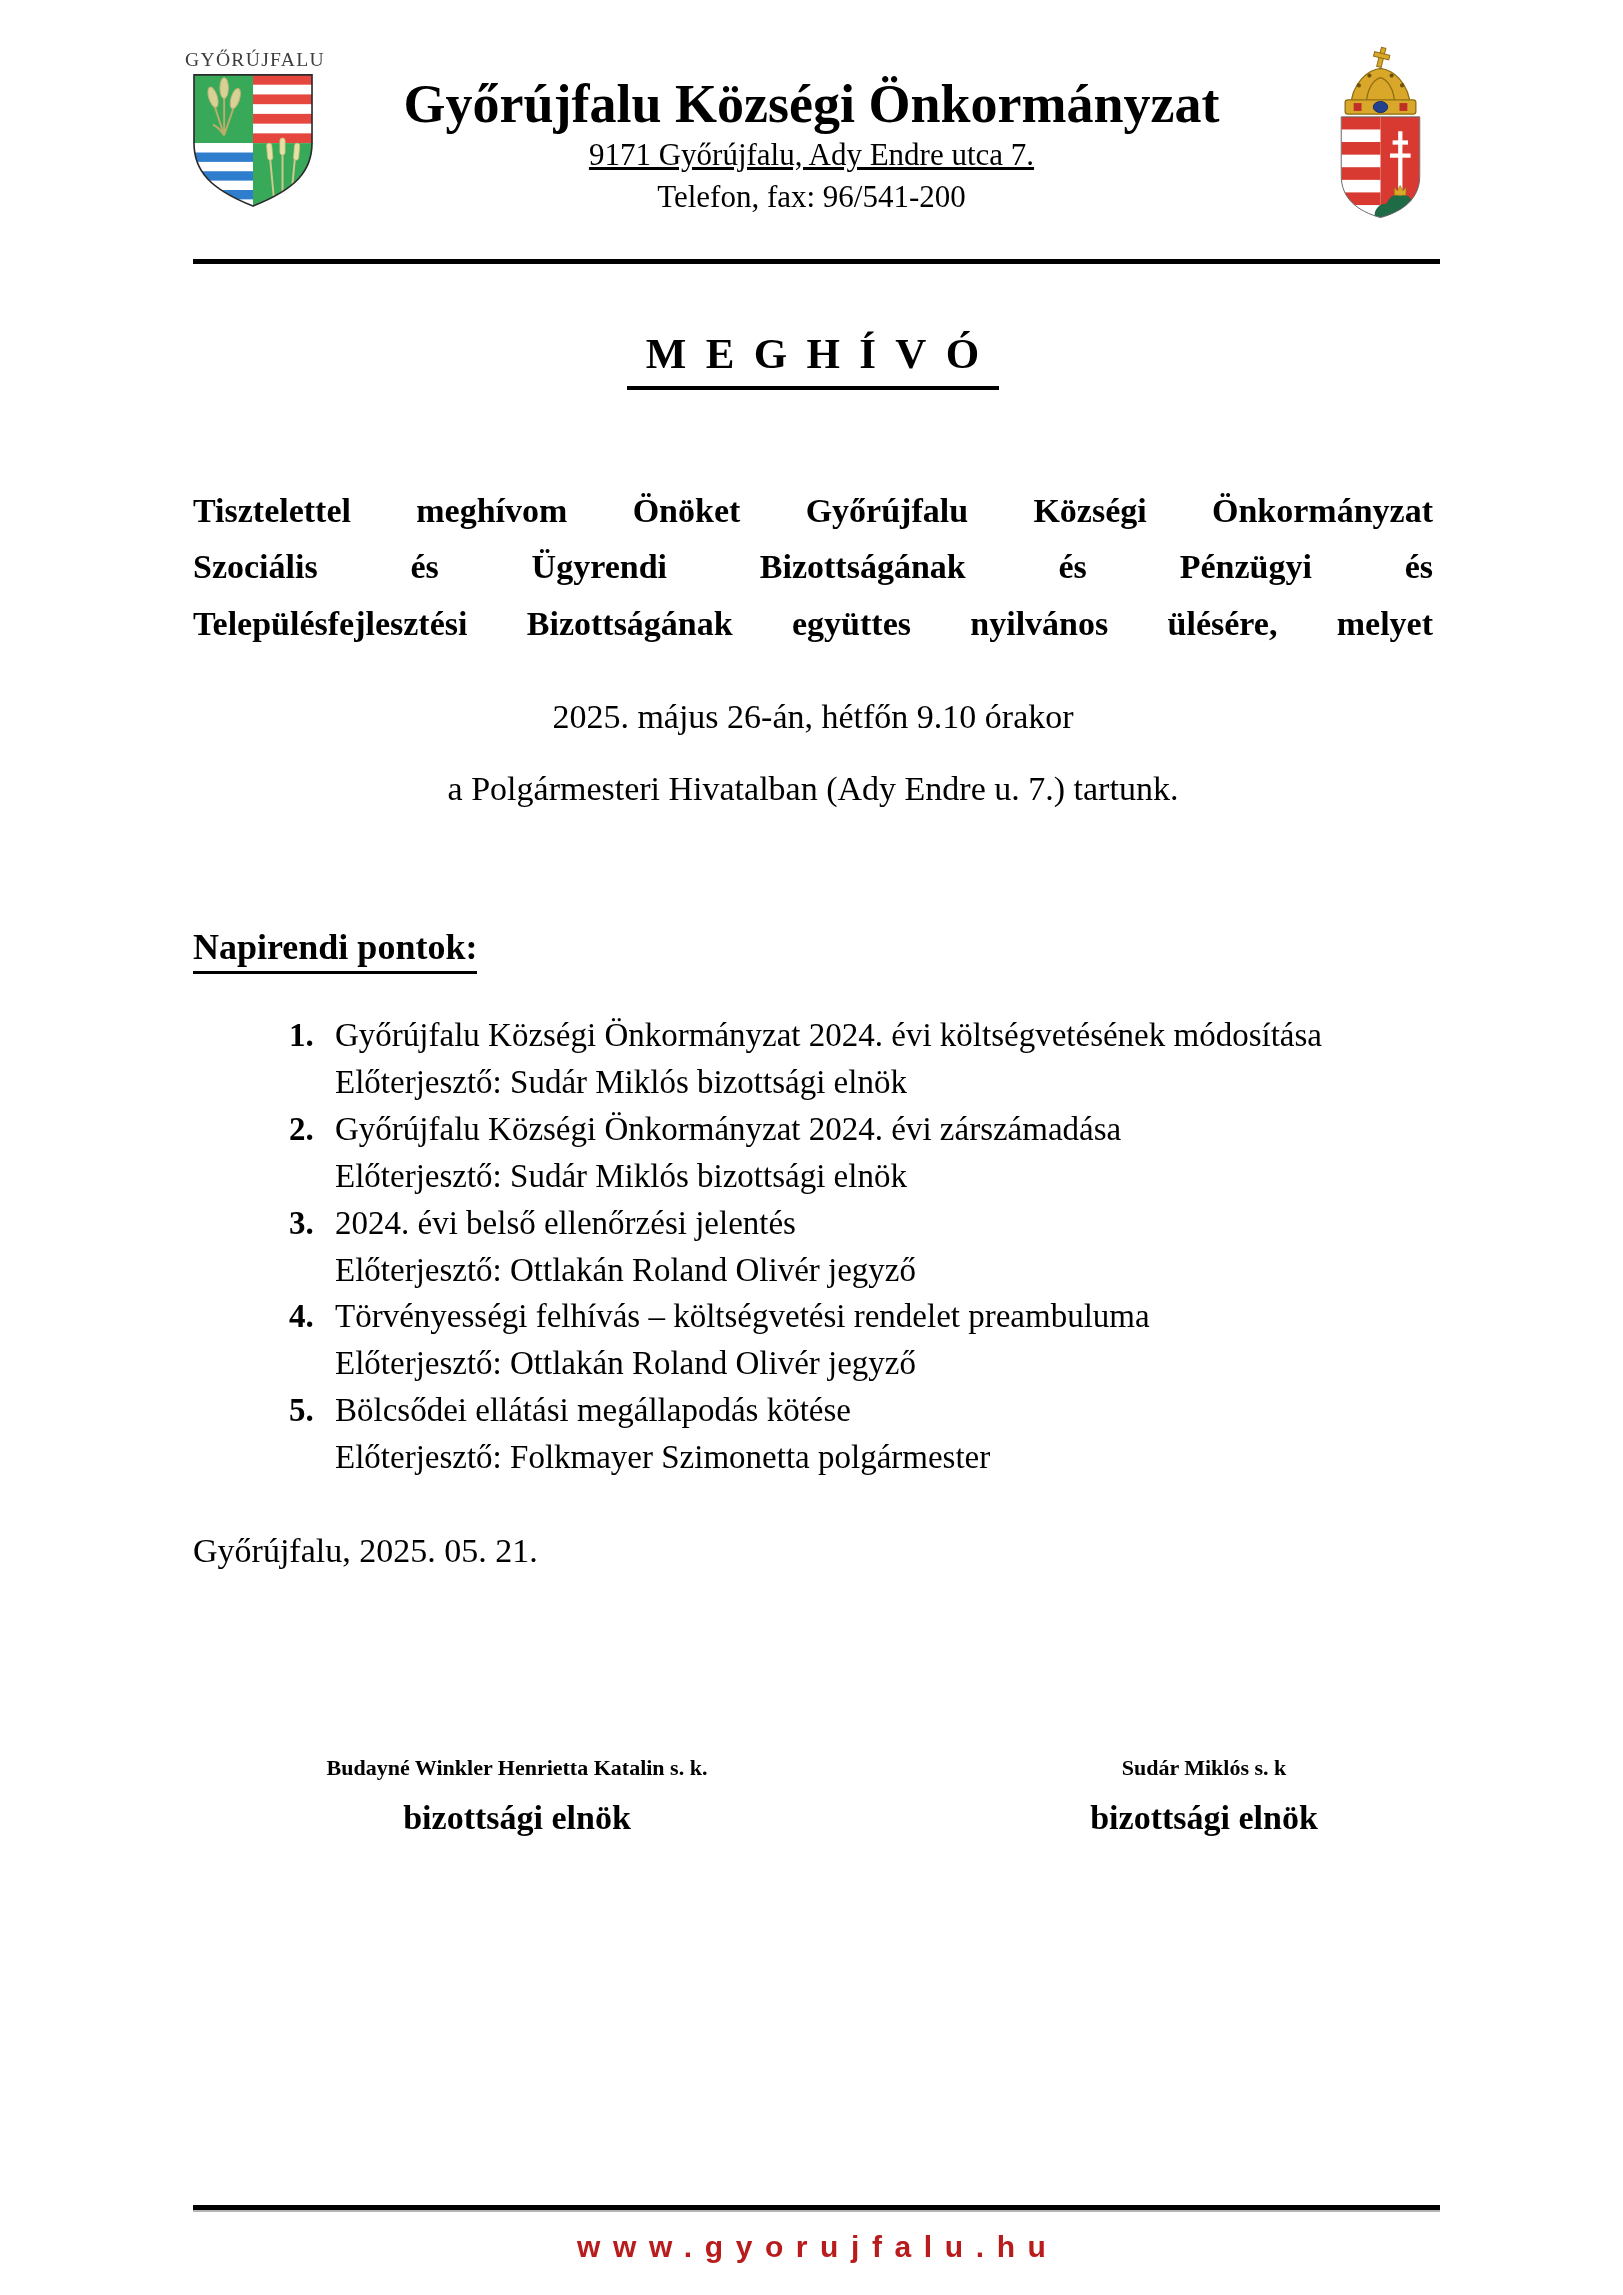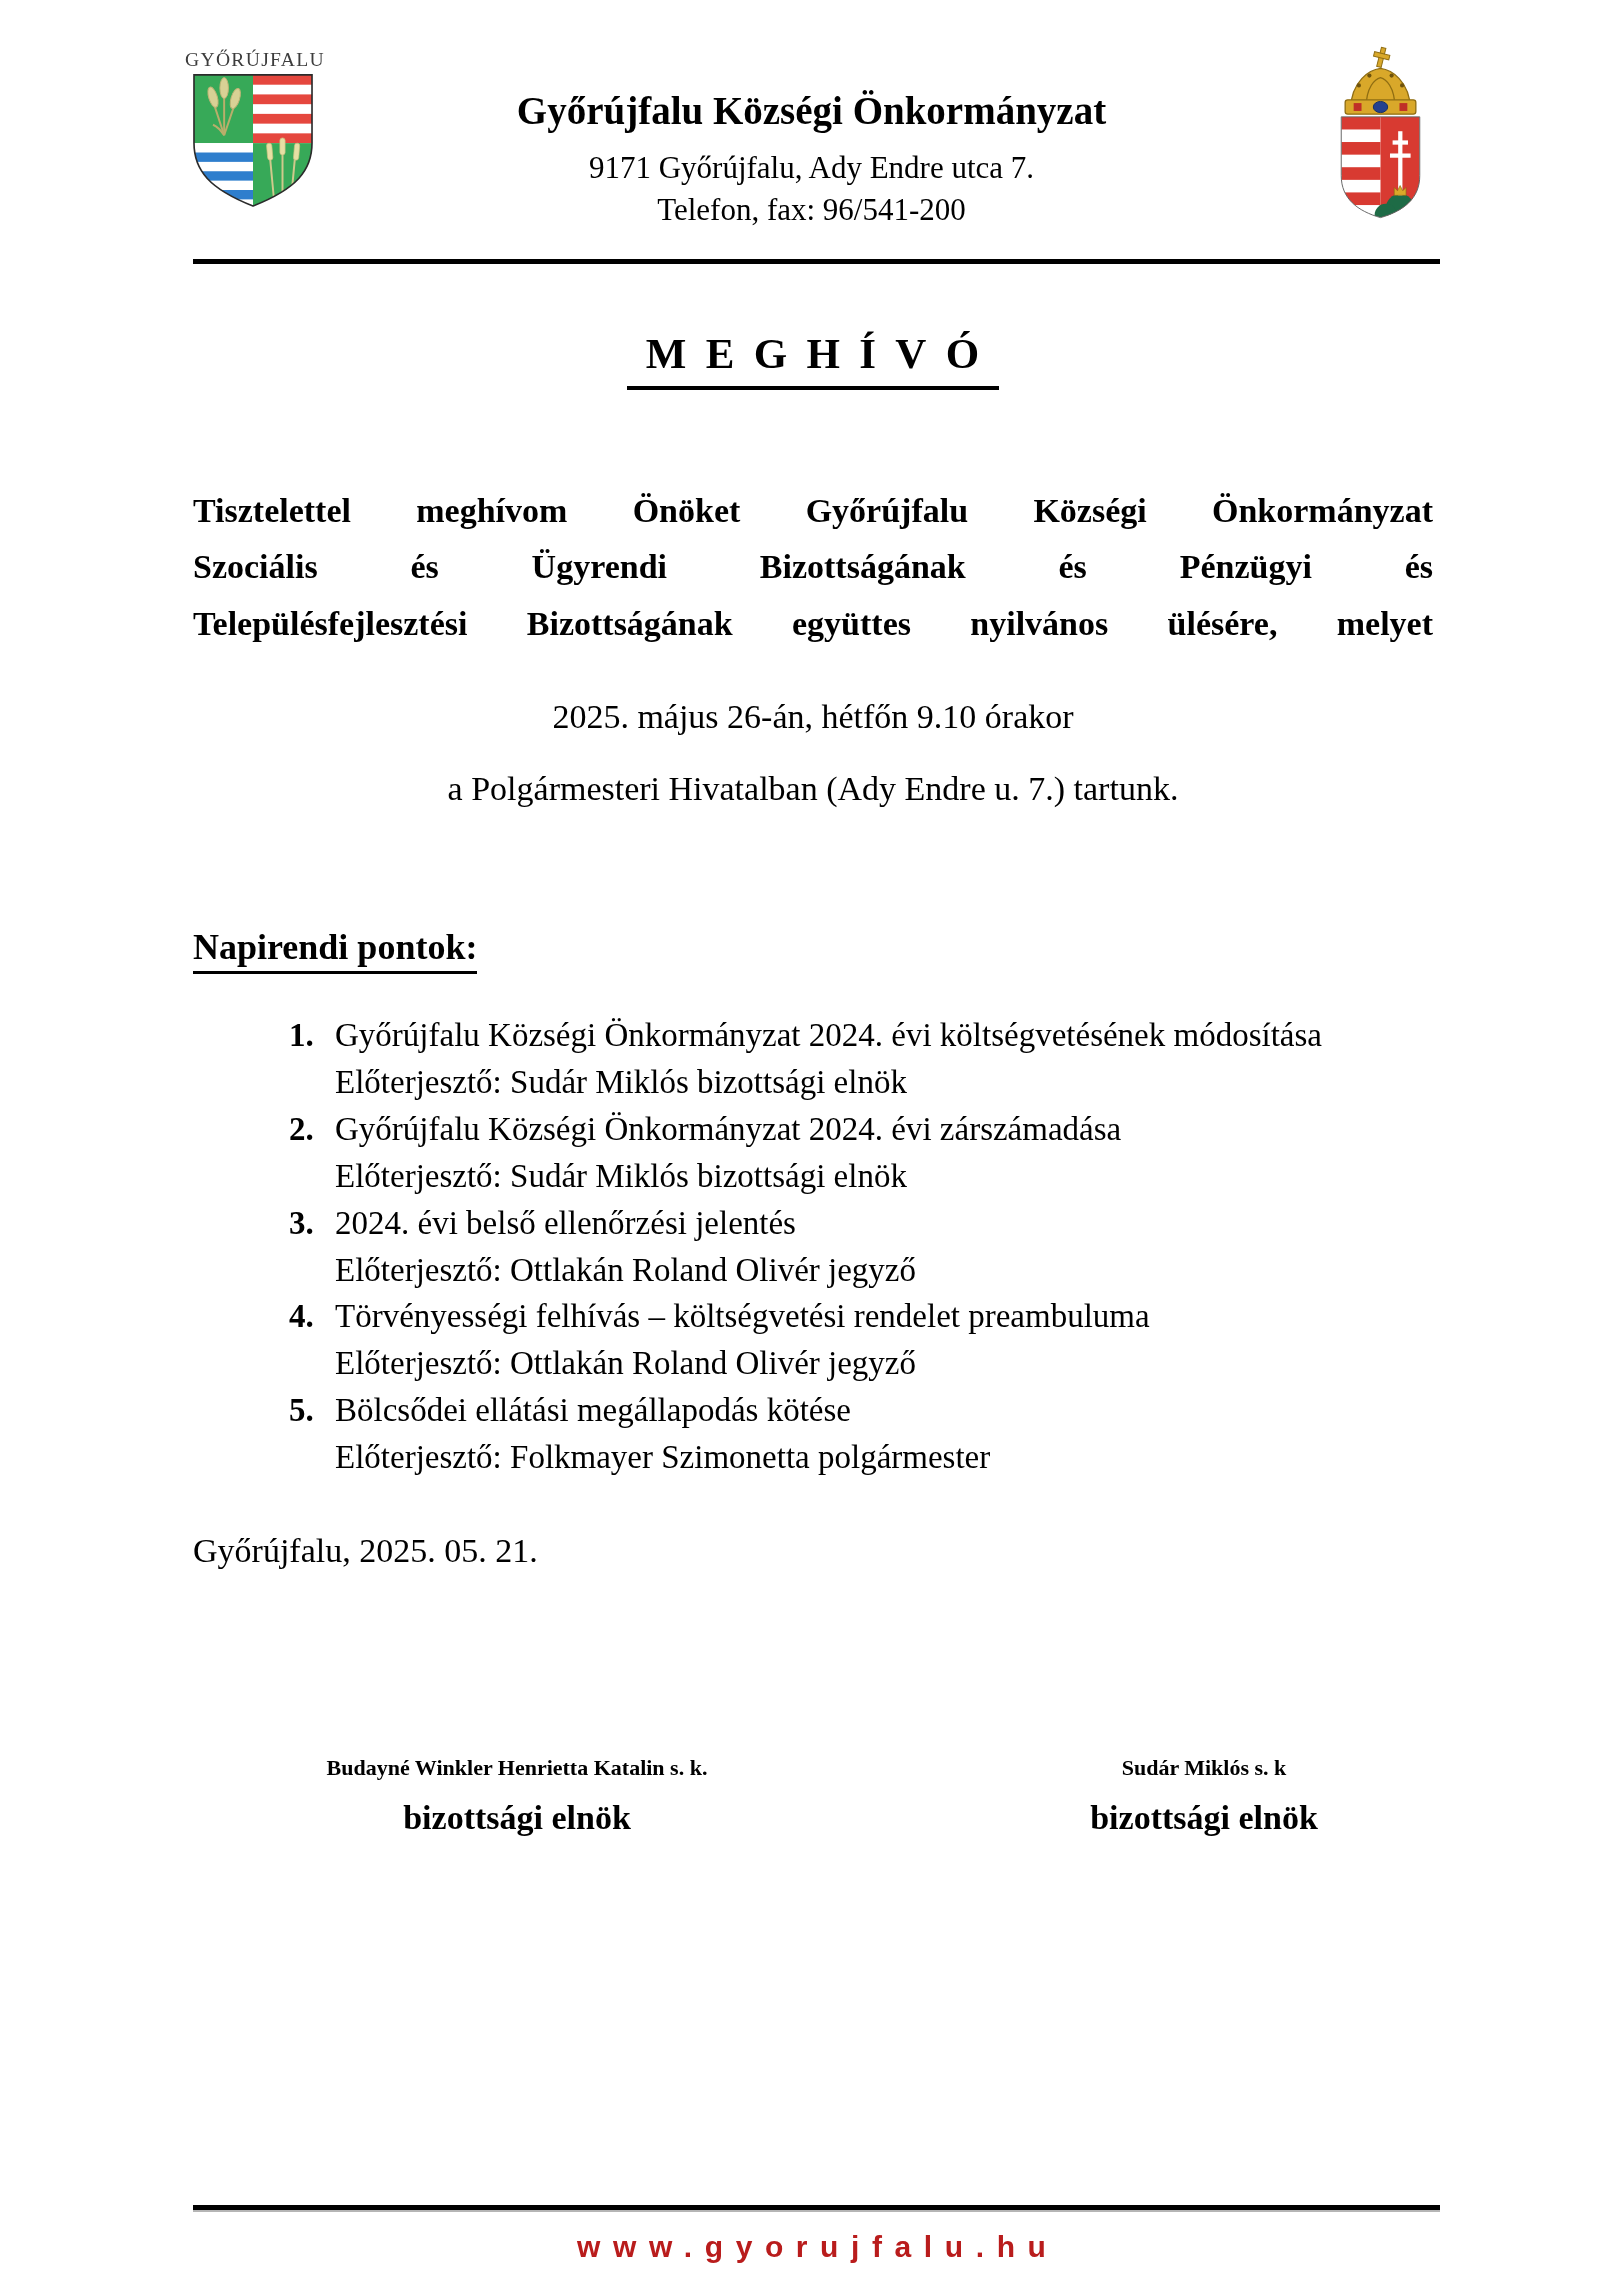--- a/index.html
+++ b/index.html
@@ -24,22 +24,22 @@
   }
   .village-svg { width: 126px; height: 139px; display: block; margin: 0 auto; }
 
   .hu-arms-block { position: absolute; left: 1336px; top: 46px; width: 90px; }
   .hu-svg { width: 89px; height: 177px; display: block; }
 
   .head-center {
     position: absolute; left: 366px; right: 366px; top: 73px;
     text-align: center;
   }
-  .org-name { font-size: 39px; font-weight: bold; margin: 16px; line-height: 1.15; }
-  .org-address { font-size: 31px; margin-top: 9px; line-height: 1.15; }
+  .org-name { font-size: 54px; font-weight: bold; margin: 0; line-height: 1.15; }
+  .org-address { font-size: 31px; margin-top: 2px; line-height: 1.15; text-decoration: underline; }
   .org-phone { font-size: 31px; margin-top: 6.5px; line-height: 1.15; }
 
   .head-rule {
     position: absolute; top: 259px; left: 193px; width: 1247px;
     height: 4.6px; background: #000;
   }
 
   
   .main { position: absolute; top: 264px; left: 193px; width: 1240px; }
 

